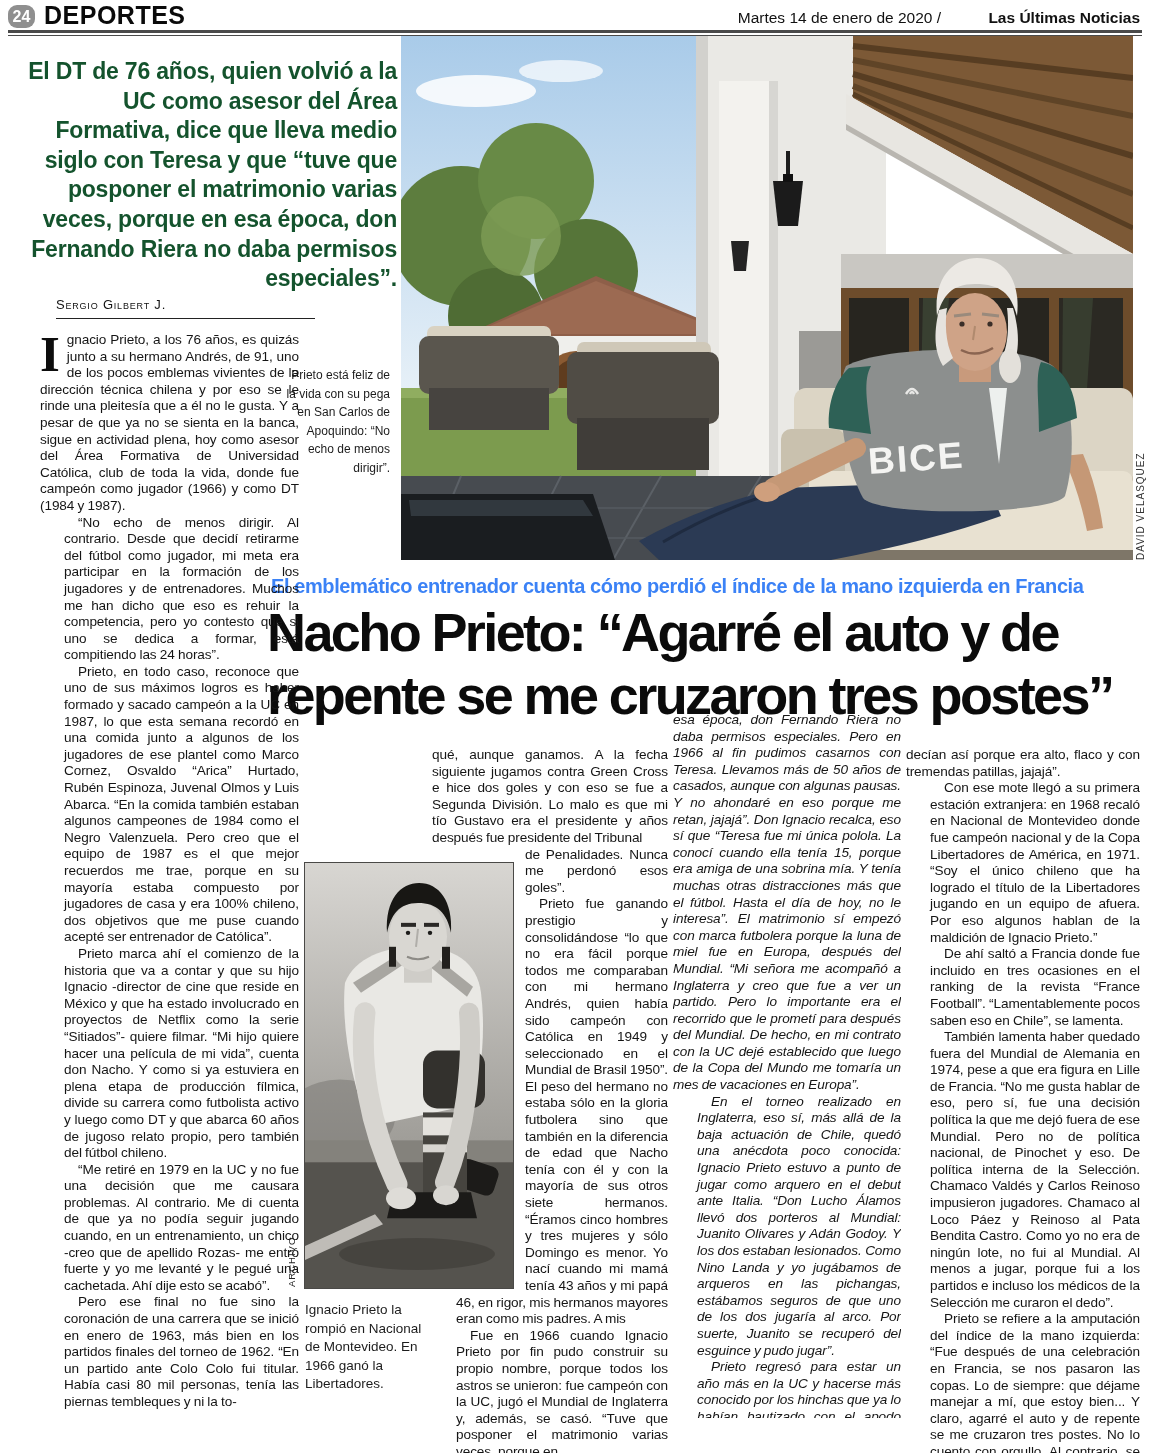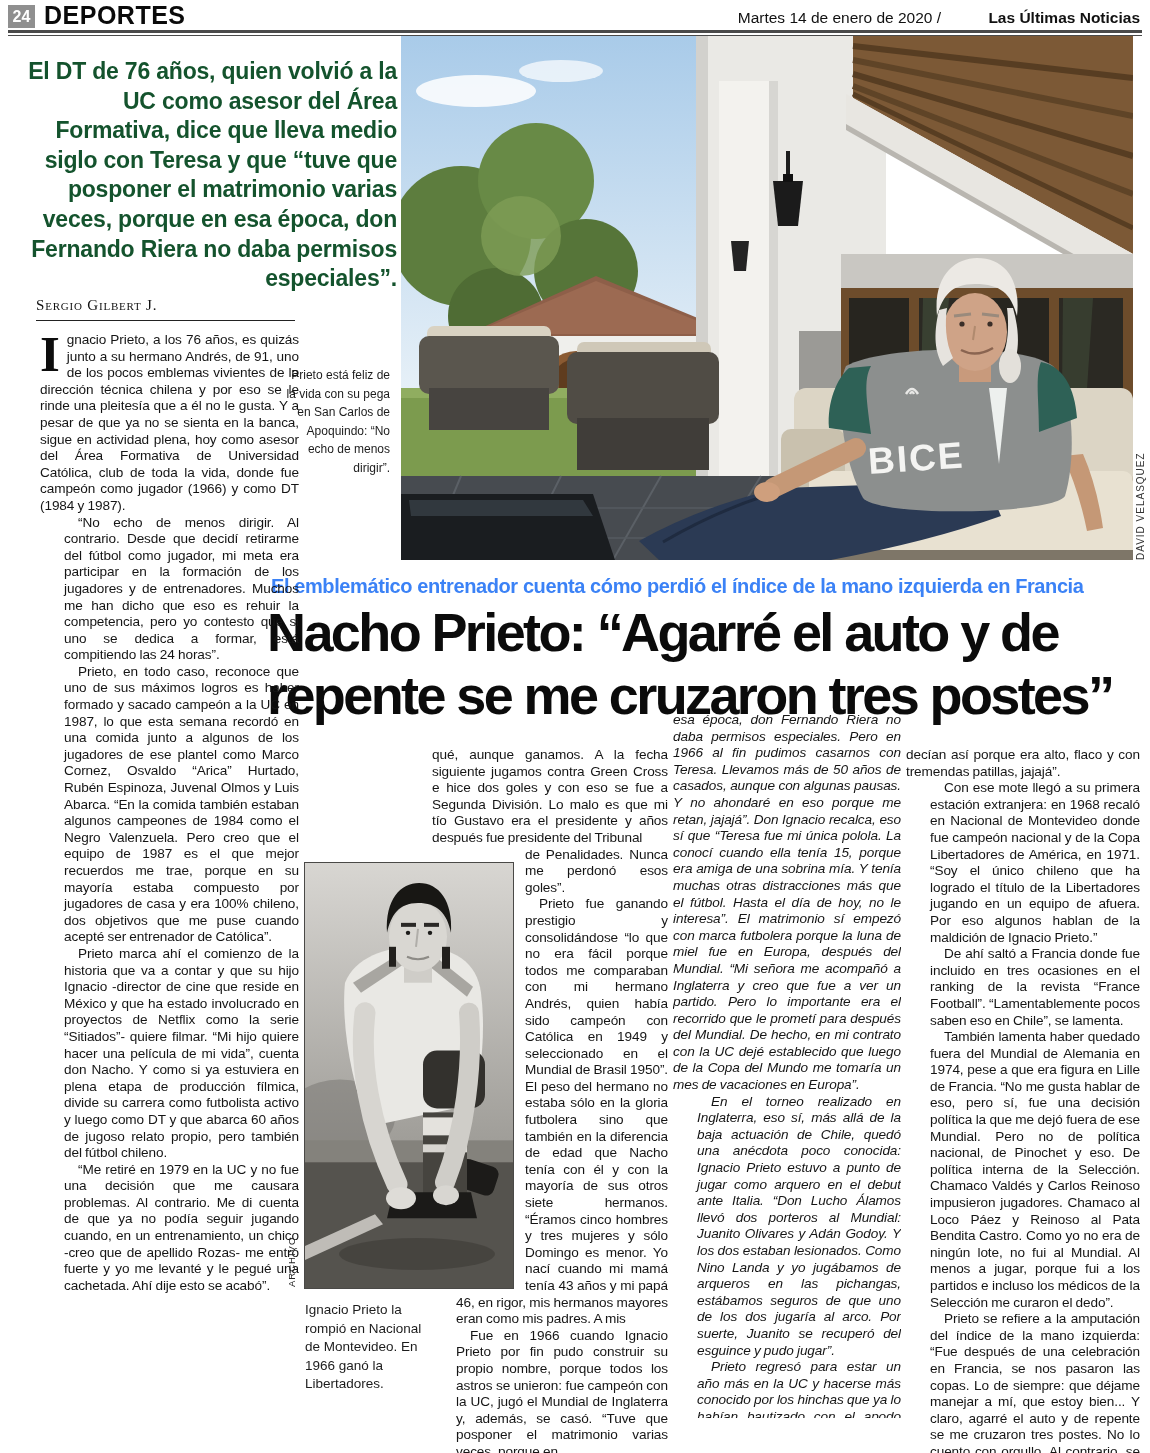--- a/index.html
+++ b/index.html
@@ -5,42 +5,42 @@
   * { margin:0; padding:0; box-sizing:border-box; }
   html,body { background:#ffffff; }
   body {
     position:relative; width:1150px; height:1453px; overflow:hidden;
     font-family:"Liberation Sans", sans-serif; color:#141414;
   }
 
   
   .pagenum { position:absolute; left:8px; top:5px; width:27px; height:23px;
     background:#8f8f8f; color:#fff; font-weight:bold; font-size:16px;
-    display:flex; align-items:center; justify-content:center; }
+    display:flex; align-items:center; justify-content:center;border-radius:9px; }
   .section { position:absolute; left:44px; top:1px; font-size:25px; font-weight:bold;
     letter-spacing:0.5px; color:#0a0a0a; }
   .dateline { position:absolute; right:10px; top:9px; font-size:15.5px; color:#111; }
   .dateline b { font-weight:bold;margin-left:43px; }
   .hrule { position:absolute; left:8px; top:30px; width:1134px; height:6px;
     border-top:3px solid #4a4a4a; border-bottom:1px solid #4a4a4a; }
 
   
   .lead { position:absolute; left:12px; top:57px; width:385px; text-align:right;
     font-size:23px; font-weight:bold; line-height:29.6px; color:#14532d; letter-spacing:-0.2px; }
 
   
   .kicker { position:absolute; left:271px; top:575px; width:860px;
     font-size:20px; font-weight:bold; letter-spacing:-0.4px; color:#3b82f6; }
   .headline { position:absolute; left:267px; top:601px; width:875px;
     font-size:54px; line-height:63px; font-weight:bold; letter-spacing:-2.6px; color:#0b0b0b; }
 
   
-  .byline { position:absolute; left:36px; top:297px; width:259px;
-    font-variant:small-caps; font-size:15px; letter-spacing:0.8px; color:#111;
-    border-bottom:1.5px solid #222; padding-bottom:6px;font-family:Liberation Serif, serif; }
+  .byline { position:absolute; left:56px; top:297px; width:259px;
+    font-variant:small-caps; font-size:13px; letter-spacing:0.8px; color:#111;
+    border-bottom:1.5px solid #222; padding-bottom:6px; }
   .bodytext { font-size:13.6px; line-height:16.6px; text-align:justify;
     letter-spacing:-0.1px; word-spacing:-0.4px; color:#151515; hyphens:auto; }
   .col { position:absolute; overflow:hidden; }
   .bodytext p { margin:0; }
   .bodytext p.ind { text-indent:14px;margin-left:24px; }
   .dropcap { float:left; font-family:"Liberation Serif", serif; font-weight:bold;
     font-size:51px; line-height:41px; padding:2px 7px 0 0; color:#0d0d0d; }
   .spacer { float:left; width:93px; height:445px; }
 
   
@@ -195,20 +195,21 @@
 <div class="kicker">El emblemático entrenador cuenta cómo perdió el índice de la mano izquierda en Francia</div>
 <div class="headline">Nacho Prieto: “Agarré el auto y de repente se me cruzaron tres postes”</div>
 
 <div class="byline">Sergio Gilbert J.</div>
 <div class="col bodytext" style="left:40px; top:332px; width:259px; height:1121px;">
   <p><span class="dropcap">I</span><span>gnacio Prieto, a los 76 años, es quizás junto a su hermano Andrés, de 91, uno de los pocos emblemas vivientes de la dirección técnica chilena y por eso se le rinde una pleitesía que a él no le gusta. Y a pesar de que ya no se sienta en la banca, sigue en actividad plena, hoy como asesor del Área Formativa de Universidad Católica, club de toda la vida, donde fue campeón como jugador (1966) y como DT (1984 y 1987).</span></p>
   <p class="ind">“No echo de menos dirigir. Al contrario. Desde que decidí retirarme del fútbol como jugador, mi meta era participar en la formación de los jugadores y de entrenadores. Muchos me han dicho que eso es rehuir la competencia, pero yo contesto que si uno se dedica a formar, está compitiendo las 24 horas”.</p>
   <p class="ind">Prieto, en todo caso, reconoce que uno de sus máximos logros es haber formado y sacado campeón a la UC en 1987, lo que esta semana recordó en una comida junto a algunos de los jugadores de ese plantel como Marco Cornez, Osvaldo “Arica” Hurtado, Rubén Espinoza, Juvenal Olmos y Luis Abarca. “En la comida también estaban algunos campeones de 1984 como el Negro Valenzuela. Pero creo que el equipo de 1987 es el que mejor recuerdos me trae, porque en su mayoría estaba compuesto por jugadores de casa y era 100% chileno, dos objetivos que me puse cuando acepté ser entrenador de Católica”.</p>
   <p class="ind">Prieto marca ahí el comienzo de la historia que va a contar y que su hijo Ignacio -director de cine que reside en México y que ha estado involucrado en proyectos de Netflix como la serie “Sitiados”- quiere filmar. “Mi hijo quiere hacer una película de mi vida”, cuenta don Nacho. Y como si ya estuviera en plena etapa de producción fílmica, divide su carrera como futbolista activo y luego como DT y que abarca 60 años de jugoso relato propio, pero también del fútbol chileno.</p>
   <p class="ind">“Me retiré en 1979 en la UC y no fue una decisión que me causara problemas. Al contrario. Me di cuenta de que ya no podía seguir jugando cuando, en un entrenamiento, un chico -creo que de apellido Rozas- me entró fuerte y yo me levanté y le pegué una cachetada. Ahí dije esto se acabó”.</p>
+  <p class="ind">Pero ese final no fue sino la coronación de una carrera que se inició en enero de 1963, más bien en los partidos finales del torneo de 1962. “En un partido ante Colo Colo fui titular. Había casi 80 mil personas, tenía las piernas tembleques y ni la to-</p>
 </div>
 
 <div class="bwphoto">
   <svg viewBox="0 0 208 426" preserveAspectRatio="none">
     <defs>
       <linearGradient id="bwbg" x1="0" y1="0" x2="0" y2="1">
         <stop offset="0" stop-color="#d8d6d2"></stop>
           <stop offset="0.65" stop-color="#a09e99"></stop>
           <stop offset="1" stop-color="#8f8d89"></stop>
       </linearGradient>

